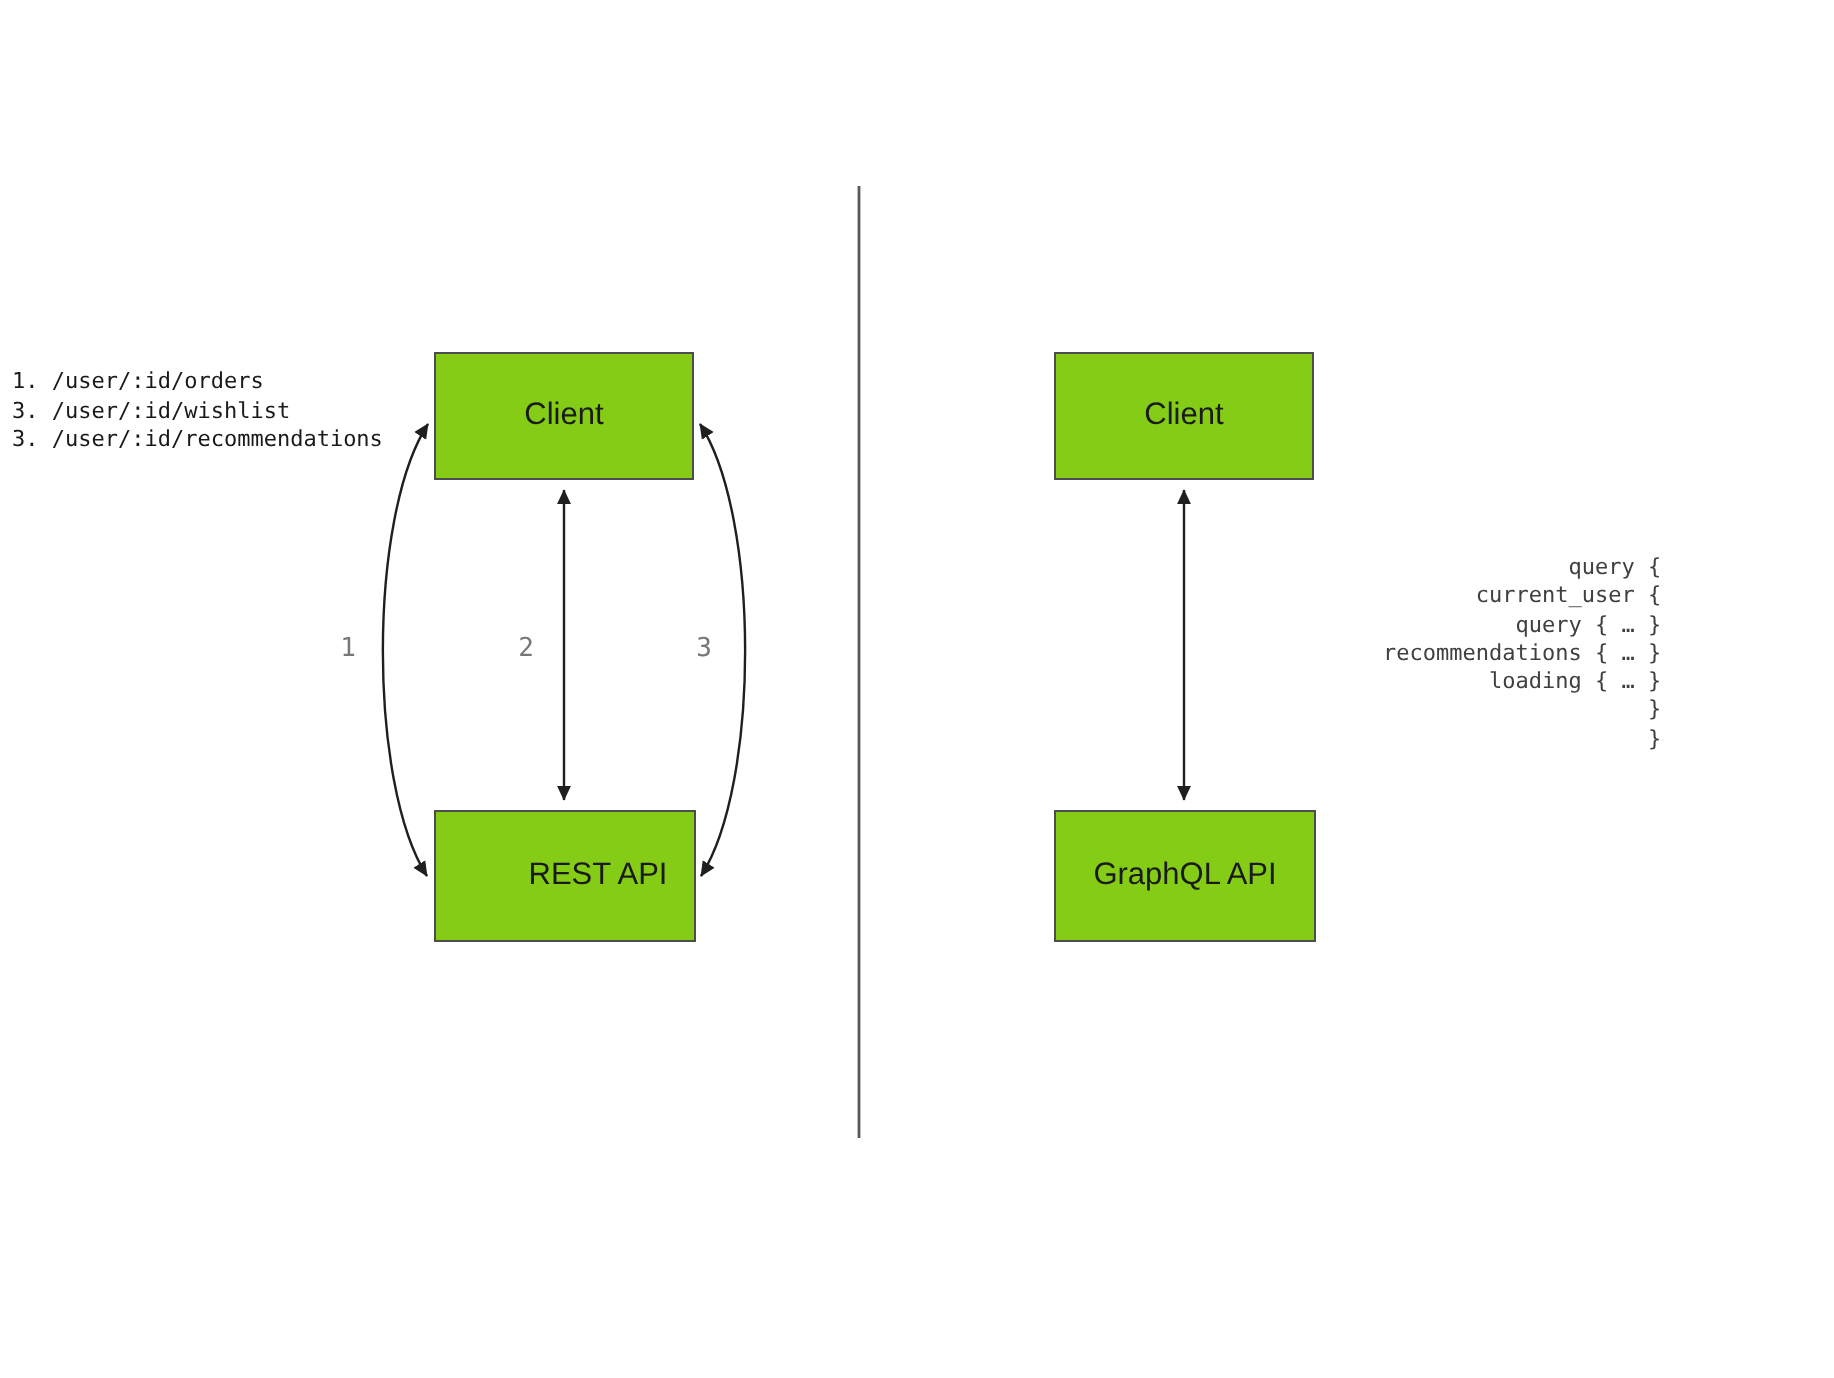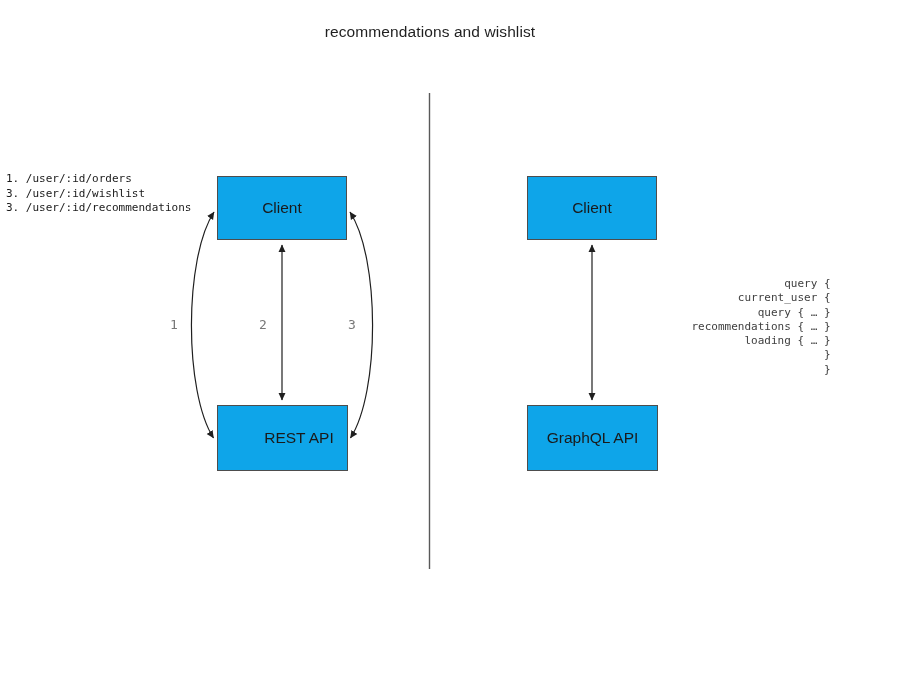--- a/index.html
+++ b/index.html
@@ -29,40 +29,40 @@
   .overlay {
     position: absolute;
     left: 0;
     top: 0;
     width: 917px;
     height: 689px;
     pointer-events: none;
   }
   .box {
     position: absolute;
-    background: #0ea5e9;
+    background: #84cc16;
     border: 1.5px solid #4d4d4d;
     box-sizing: border-box;
     display: flex;
     align-items: center;
     justify-content: center;
     font-size: 15.5px;
     color: #1a1a1a;
   }
   .box-client-left  { left: 217px; top: 176px; width: 130px; height: 64px; }
   .box-rest         { left: 217px; top: 405px; width: 131px; height: 66px; padding-left: 33px; }
   .box-client-right { left: 527px; top: 176px; width: 130px; height: 64px; }
   .box-graphql      { left: 527px; top: 405px; width: 131px; height: 66px; }
   .mono {
     font-family: "DejaVu Sans Mono", "Liberation Mono", monospace;
   }
   .endpoints {
     position: absolute;
     left: 6px;
-    top: 172px;
+    top: 184px;
     font-size: 11px;
     line-height: 14.5px;
     color: #1a1a1a;
   }
   .endpoints div { white-space: pre; }
   .query {
     position: absolute;
     left: 665px;
     top: 277px;
     font-size: 11px;
@@ -81,21 +81,20 @@
   .num-1 { left: 166px; top: 317px; }
   .num-2 { left: 255px; top: 317px; }
   .num-3 { left: 344px; top: 317px; }
 </style>
 </head>
 <body>
 
 <div class="canvas">
 
   <div class="title">
-    <div>recommendations and wishlist</div>
   </div>
 
   <svg class="overlay" width="917" height="689" viewBox="0 0 917 689" xmlns="http://www.w3.org/2000/svg">
     <defs>
       <marker id="ah" viewBox="0 0 10 10" refX="8.5" refY="5" markerWidth="7" markerHeight="7" orient="auto-start-reverse">
         <path d="M 0 0.8 L 9 5 L 0 9.2 z" fill="#1f1f1f"></path>
       </marker>
     </defs>
 
     <line x1="429.5" y1="93" x2="429.5" y2="569" stroke="#595959" stroke-width="1.4"></line>

